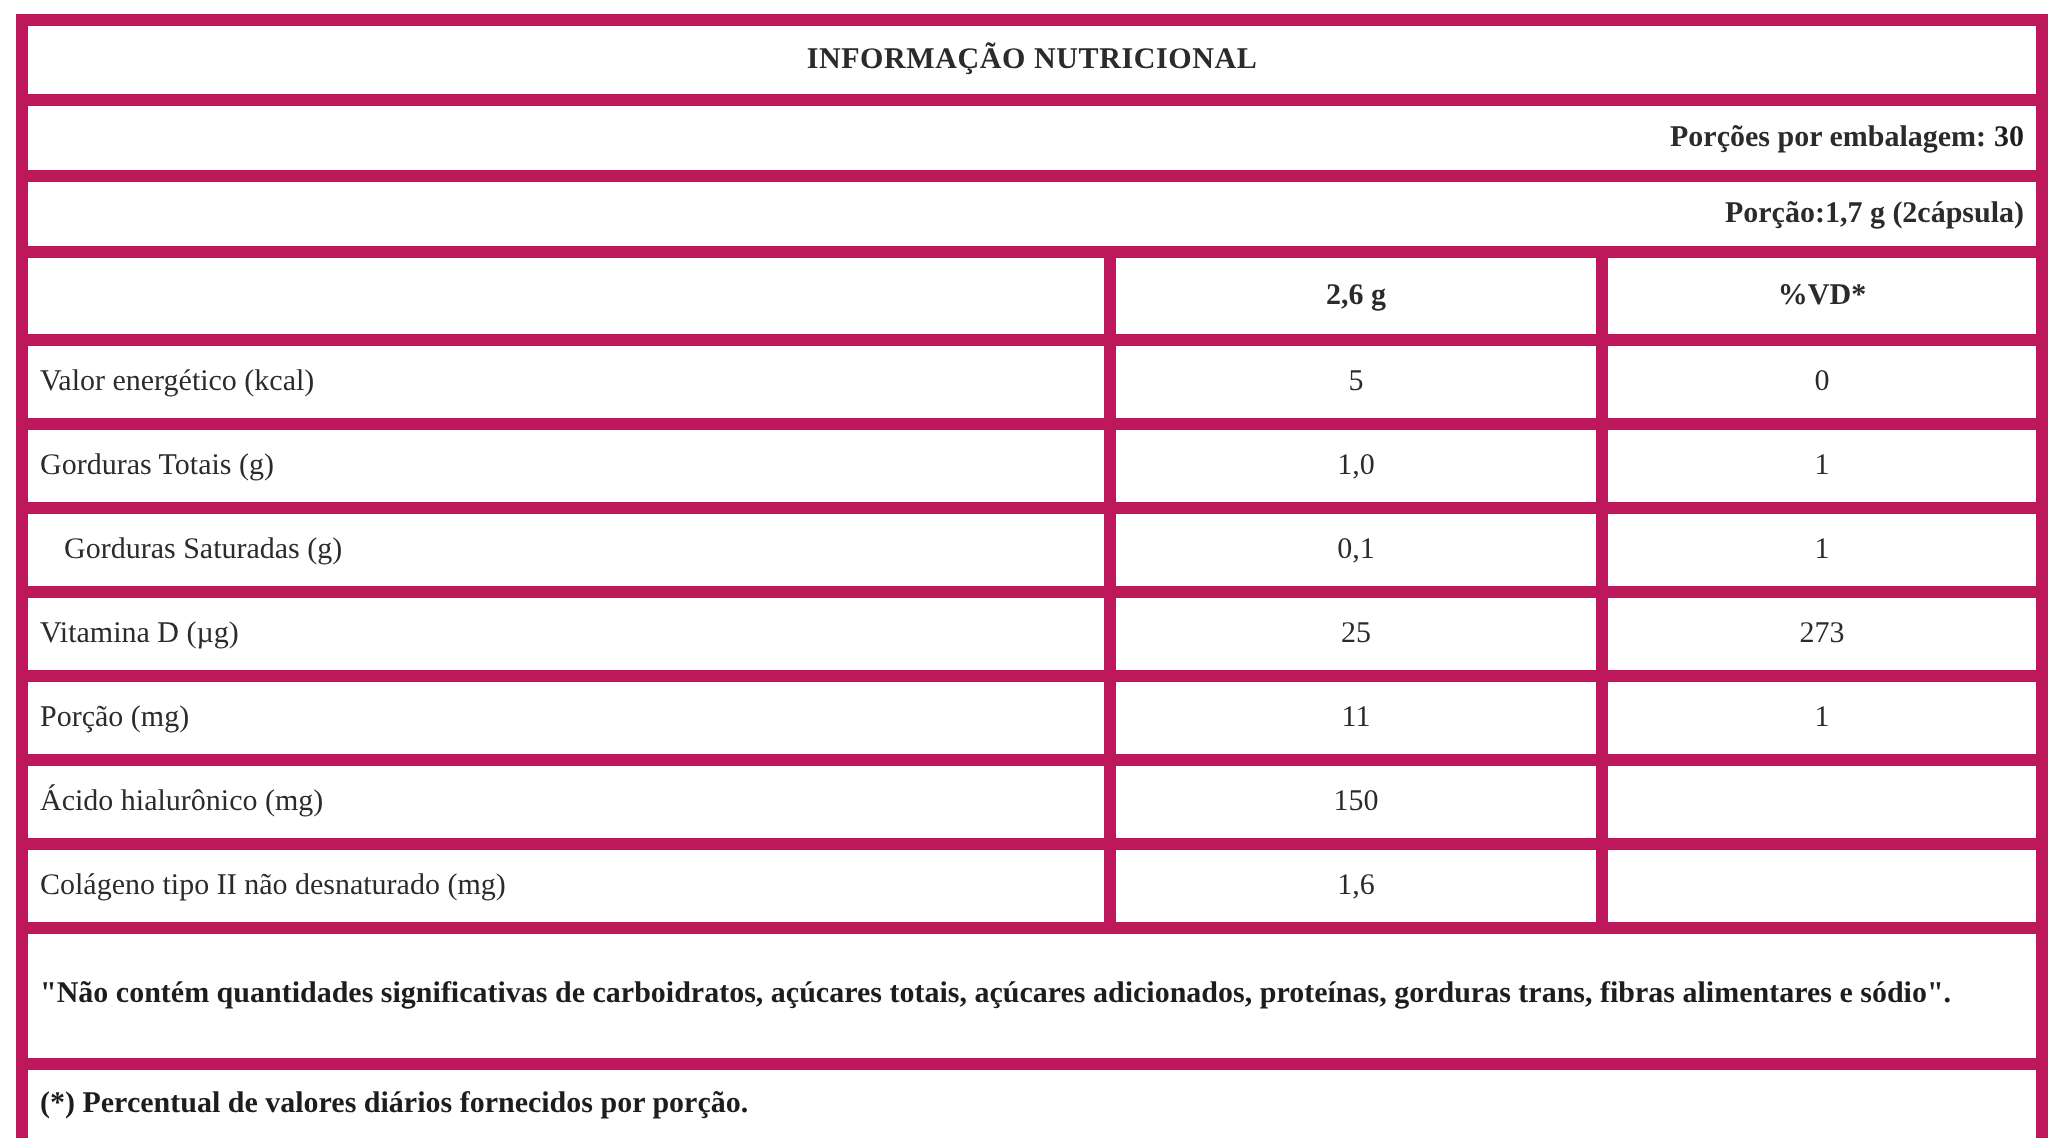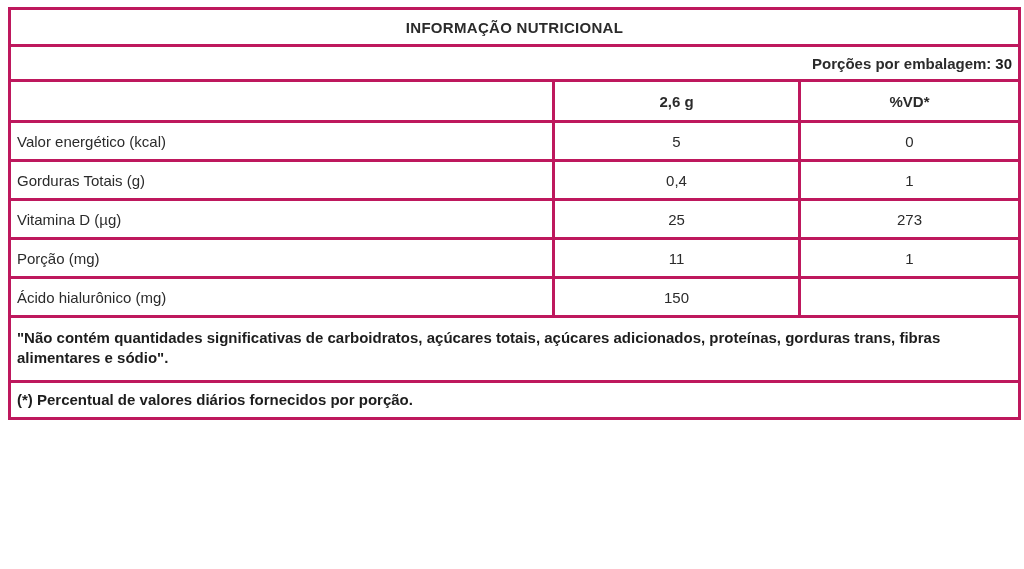--- a/index.html
+++ b/index.html
@@ -19,27 +19,28 @@
   table.nutrition {
     position: absolute;
     left: 8px;
     top: 7px;
     width: 1010px;
     border-collapse: collapse;
     table-layout: fixed;
     background: #ffffff;
   }
   table.nutrition td {
-    border: 3px solid #be185d;
+    border: 6px solid #be185d;
     padding: 2px 6px;
     font-size: 15px;
     color: #2b2b2b;
     vertical-align: middle;
     overflow: hidden;
     white-space: nowrap;
+    font-family: Liberation Serif, serif;
   }
   .col-label  { width: 544px; }
   .col-amount { width: 246px; }
   .col-dv     { width: 220px; }
 
   tr.title-row td {
     height: 30px;
     text-align: center;
     font-weight: bold;
     letter-spacing: 0.3px;
@@ -97,59 +98,72 @@
       <tr class="title-row">
         <td colspan="3">INFORMAÇÃO NUTRICIONAL</td>
       </tr>
 
       <tr class="info-row">
         <td colspan="3">
           <span>Porções por embalagem:</span><span class="info-value">30</span>
         </td>
       </tr>
 
+      <tr class="info-row">
+        <td colspan="3">Porção:1,7 g (2cápsula)</td>
+      </tr>
 
       <tr class="colhead-row">
         <td></td>
         <td>2,6 g</td>
         <td>%VD*</td>
       </tr>
 
       <tr class="data-row">
         <td class="label-cell">Valor energético (kcal)</td>
         <td class="num-cell">5</td>
         <td class="num-cell">0</td>
       </tr>
 
       <tr class="data-row">
         <td class="label-cell">Gorduras Totais (g)</td>
-        <td class="num-cell">0,4</td>
+        <td class="num-cell">1,0</td>
         <td class="num-cell">1</td>
       </tr>
 
+      <tr class="data-row indent">
+        <td class="label-cell">Gorduras Saturadas (g)</td>
+        <td class="num-cell">0,1</td>
+        <td class="num-cell">1</td>
+      </tr>
 
       <tr class="data-row">
         <td class="label-cell">Vitamina D (µg)</td>
         <td class="num-cell">25</td>
         <td class="num-cell">273</td>
       </tr>
 
       <tr class="data-row">
         <td class="label-cell">Porção (mg)</td>
         <td class="num-cell">11</td>
         <td class="num-cell">1</td>
       </tr>
 
       <tr class="data-row">
         <td class="label-cell">Ácido hialurônico (mg)</td>
         <td class="num-cell">150</td>
         <td class="num-cell"></td>
       </tr>
 
 
+      <tr class="data-row">
+        <td class="label-cell">Colágeno tipo II não desnaturado (mg)</td>
+        <td class="num-cell">1,6</td>
+        <td class="num-cell"></td>
+      </tr>
 
 
       <tr class="footnote-row first">
         <td colspan="3">"Não contém quantidades significativas de carboidratos, açúcares totais, açúcares adicionados, proteínas, gorduras trans, fibras alimentares e sódio".</td>
       </tr>
 
       <tr class="footnote-row second">
         <td colspan="3">(*) Percentual de valores diários fornecidos por porção.</td>
       </tr>
     </tbody>

